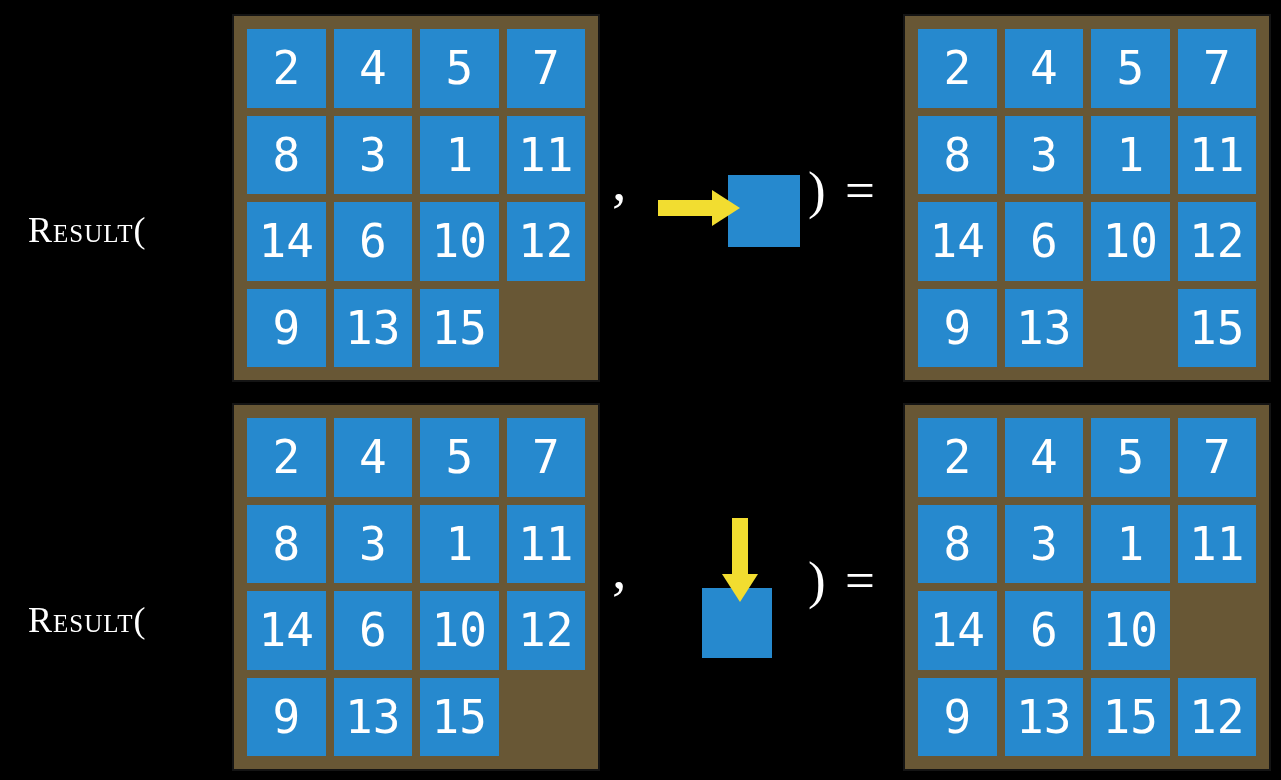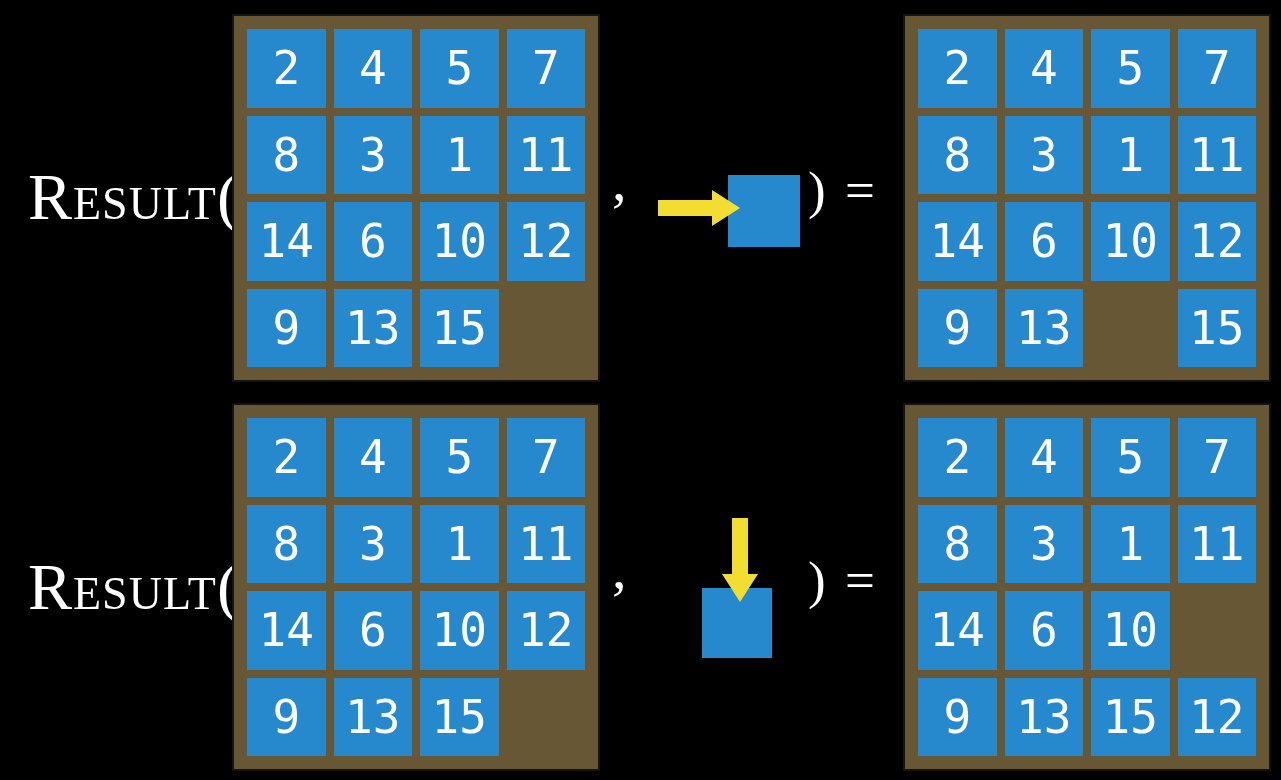--- a/index.html
+++ b/index.html
@@ -14,26 +14,27 @@
   html,body{margin:0;padding:0;background:var(--bg);}
   .canvas{
     position:relative;
     width:1281px;height:780px;
     background:var(--bg);
     overflow:hidden;
     font-family:"Liberation Serif","DejaVu Serif",serif;
   }
   .abs{position:absolute;}
   .func-label{
-    font-size:66px;
+    font-size:36px;
     font-variant:small-caps;
     letter-spacing:1px;
     color:var(--text);
     line-height:1;
     white-space:nowrap;
+    margin-top:48px;
   }
   .comma{
     font-size:58px;
     color:var(--text);
     line-height:1;
   }
   .close-equals{
     font-size:53px;
     color:var(--text);
     line-height:1;

